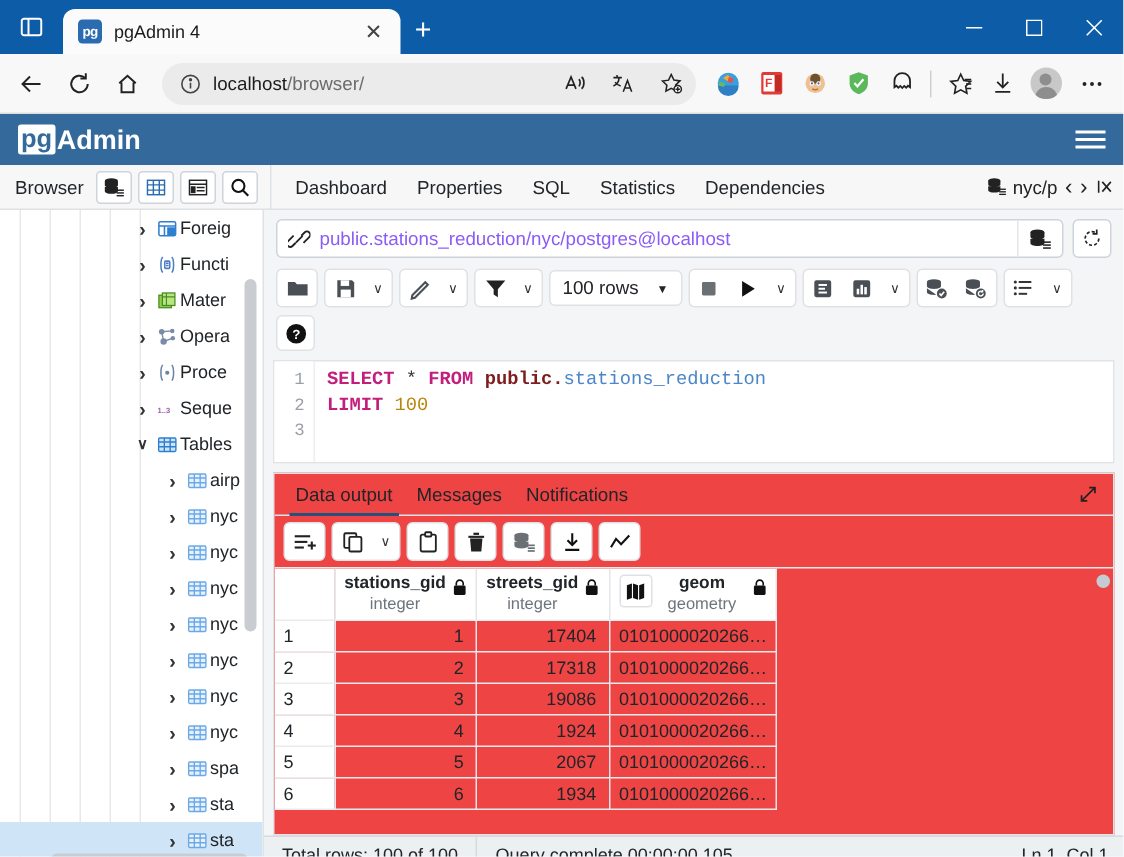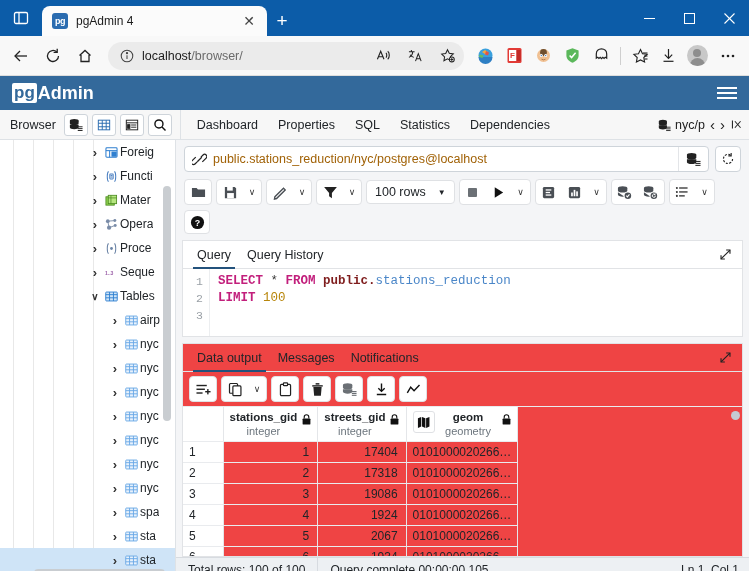--- a/index.html
+++ b/index.html
@@ -95,21 +95,21 @@
   .tbtn {
     width: 24px; height: 22px; border: 1px solid #ced4da; border-radius: 3px;
     background: #fff; display: flex; align-items: center; justify-content: center;
     margin-right: 4px;
   }
   .tbtn svg { width: 14px; height: 14px; }
   .tabstrip-div { width: 1px; height: 30px; background: #dee2e6; margin: 0 6px 0 4px; }
   .obj-tab { padding: 0 10px; height: 30px; line-height: 30px; color: #212529; font-size: 12.5px; }
   .tabstrip-right { margin-left: auto; display: flex; align-items: center; gap: 5px; padding-right: 6px; }
   .tabstrip-right svg { width: 13px; height: 13px; }
-  .nycp { font-size: 12.5px; display: flex; align-items: flex-end; gap: 4px; }
+  .nycp { font-size: 12.5px; display: flex; align-items: flex-start; gap: 4px; }
 
   
   .pga-body { display: flex; height: 441px; }
 
   
   .sidebar { width: 176px; background: #fff; position: relative; overflow: hidden;
     border-right: 1px solid #dee2e6; }
   .tree-guides { position: absolute; left: 0; top: 0; bottom: 0; width: 176px; }
   .tree-guides i { position: absolute; top: 0; bottom: 0; width: 1px; background: #e8e8e8; }
   .tree { position: relative; }
@@ -134,21 +134,21 @@
   
   .main { flex: 1; display: flex; flex-direction: column; background: #f4f5f7; overflow: hidden; }
 
   .conn-row { display: flex; align-items: center; padding: 6px 8px 4px 8px; gap: 6px; }
   .conn-box {
     flex: 1; height: 26px; background: #fff; border: 1px solid #ced4da; border-radius: 4px;
     display: flex; align-items: center;
   }
   .conn-ico { width: 28px; display: flex; align-items: center; justify-content: center; }
   .conn-ico svg { width: 15px; height: 15px; }
-  .conn-text { flex: 1; font-size: 12.5px; color: #a16207; }
+  .conn-text { flex: 1; font-size: 12.5px; color: #8b5cf6; }
   .conn-right { width: 30px; display:flex; align-items:center; justify-content:center;
     border-left: 1px solid #e3e5e8; height: 100%; }
   .conn-right svg { width: 15px; height: 15px; }
   .conn-refresh {
     width: 26px; height: 26px; background: #fff; border: 1px solid #ced4da; border-radius: 4px;
     display: flex; align-items: center; justify-content: center;
   }
   .conn-refresh svg { width: 14px; height: 14px; }
 
   .qtoolbar { display: flex; align-items: center; padding: 3px 8px; gap: 4px; flex-wrap: wrap; }
@@ -831,31 +831,20 @@
     <div class="helprow">
       <div class="help-btn">
         <svg viewBox="0 0 16 16">
             <circle cx="8" cy="8" r="7" fill="#111"></circle>
             <text x="8" y="11.6" font-size="9.5" font-family="Liberation Sans" fill="#fff" text-anchor="middle" font-weight="bold">?</text>
           </svg>
       </div>
     </div>
 
     <div class="panel">
-      <div class="panel-tabs">
-        <span class="ptab active">Query</span>
-        <span class="ptab">Query History</span>
-        <div class="panel-expand">
-          <svg viewBox="0 0 16 16" fill="none" stroke="#222" stroke-width="1.4">
-              <line x1="2.5" y1="13.5" x2="13.5" y2="2.5"></line>
-              <polyline points="8.8,2.5 13.5,2.5 13.5,7.2"></polyline>
-              <polyline points="7.2,13.5 2.5,13.5 2.5,8.8"></polyline>
-            </svg>
-        </div>
-      </div>
       <div class="editor">
         <div class="gutter">
           <div>1</div>
           <div>2</div>
           <div>3</div>
         </div>
         <div class="code">
           <div><span class="kw">SELECT</span> <span class="op">*</span> <span class="kw">FROM</span> <span class="idn">public.</span><span class="tbl">stations_reduction</span></div>
           <div><span class="kw">LIMIT</span> <span class="num">100</span></div>
           <div>&nbsp;</div>

